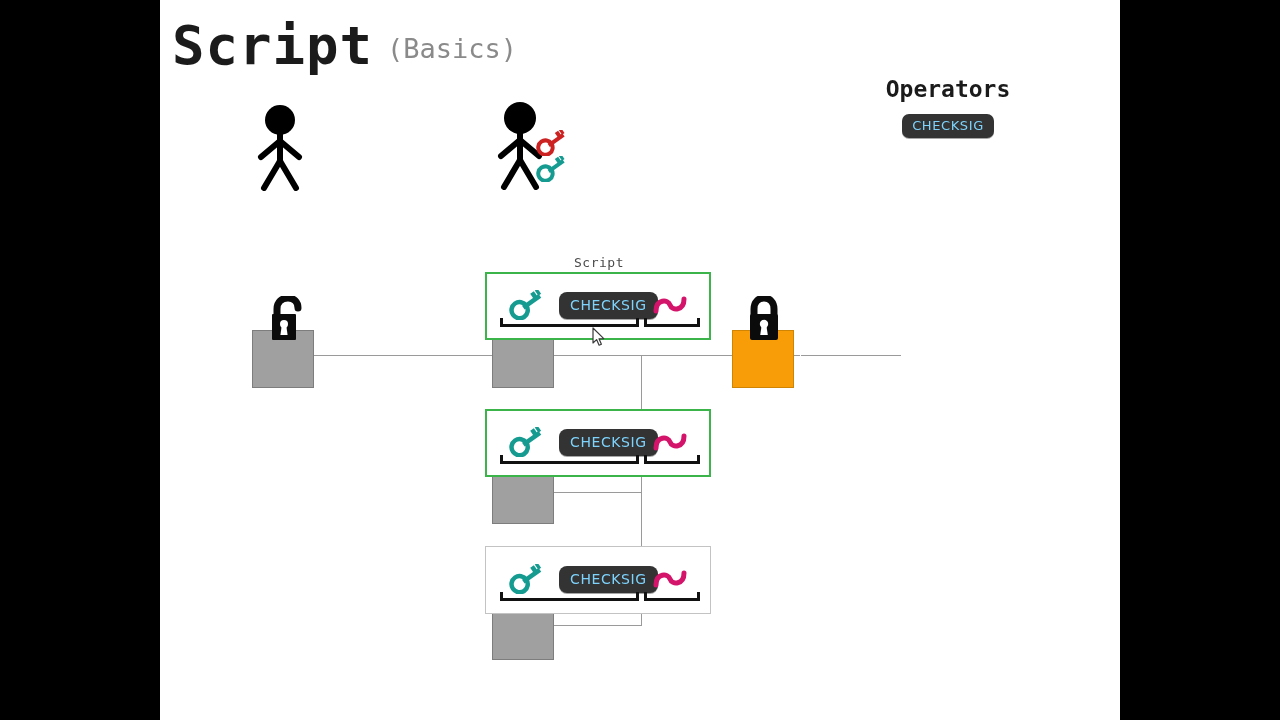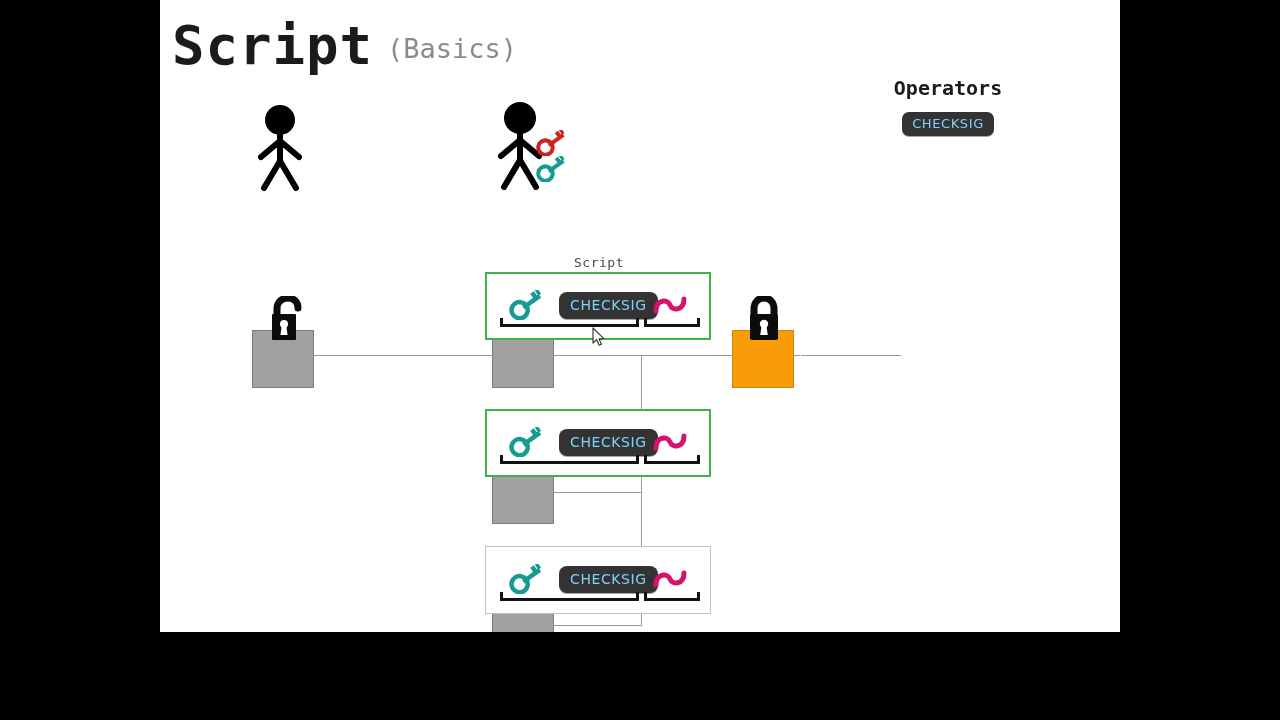--- a/index.html
+++ b/index.html
@@ -18,21 +18,21 @@
     height: 720px;
     background: #000000;
   }
 
   
   #stage {
     position: absolute;
     left: 160px;
     top: 0px;
     width: 960px;
-    height: 632px;
+    height: 720px;
     background: #ffffff;
     overflow: hidden;
   }
 
   
   #title-block {
     position: absolute;
     left: 12px;
     top: 14px;
     white-space: nowrap;
@@ -55,21 +55,21 @@
 
   
   #operators-panel {
     position: absolute;
     left: 673px;
     top: 76px;
     width: 230px;
   }
   #operators-title {
     font-family: "DejaVu Sans Mono", monospace;
-    font-size: 20px;
+    font-size: 23px;
     font-weight: bold;
     color: #1b1b1b;
     text-align: center;
     letter-spacing: 0px;
   }
   #operators-list {
     margin-top: 12px;
     display: flex;
     justify-content: center;
   }

